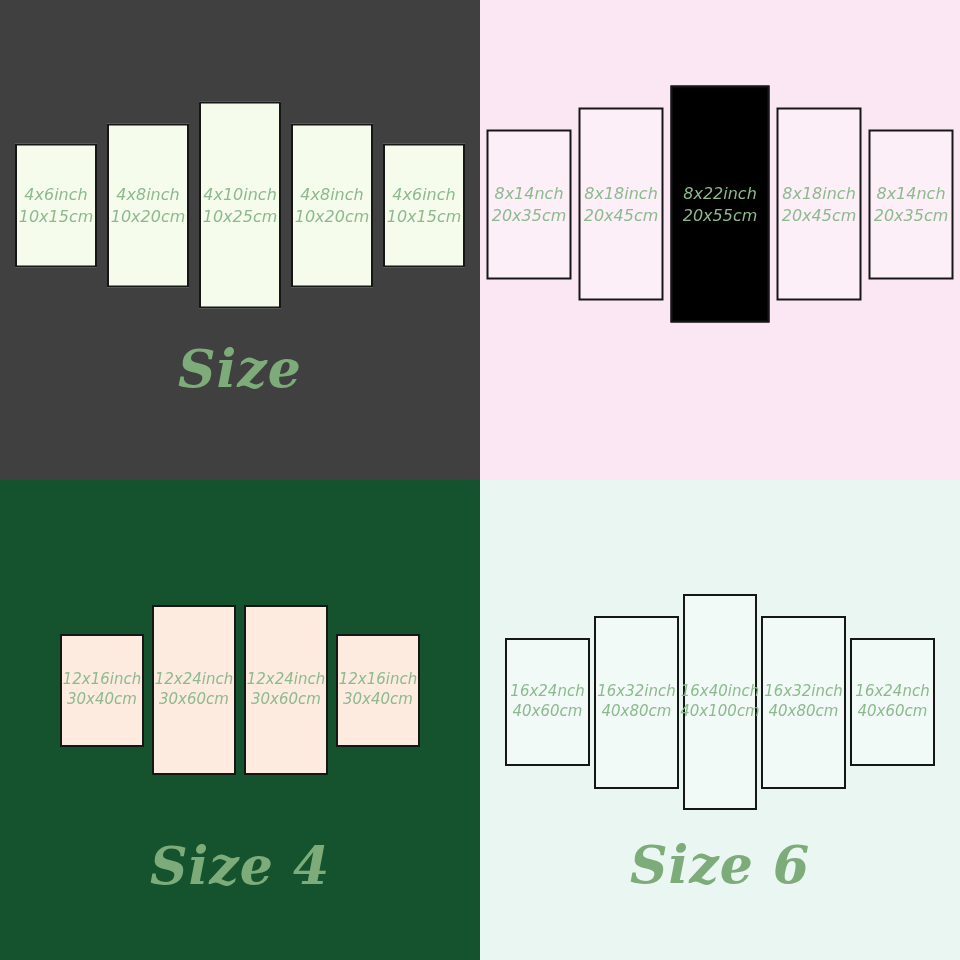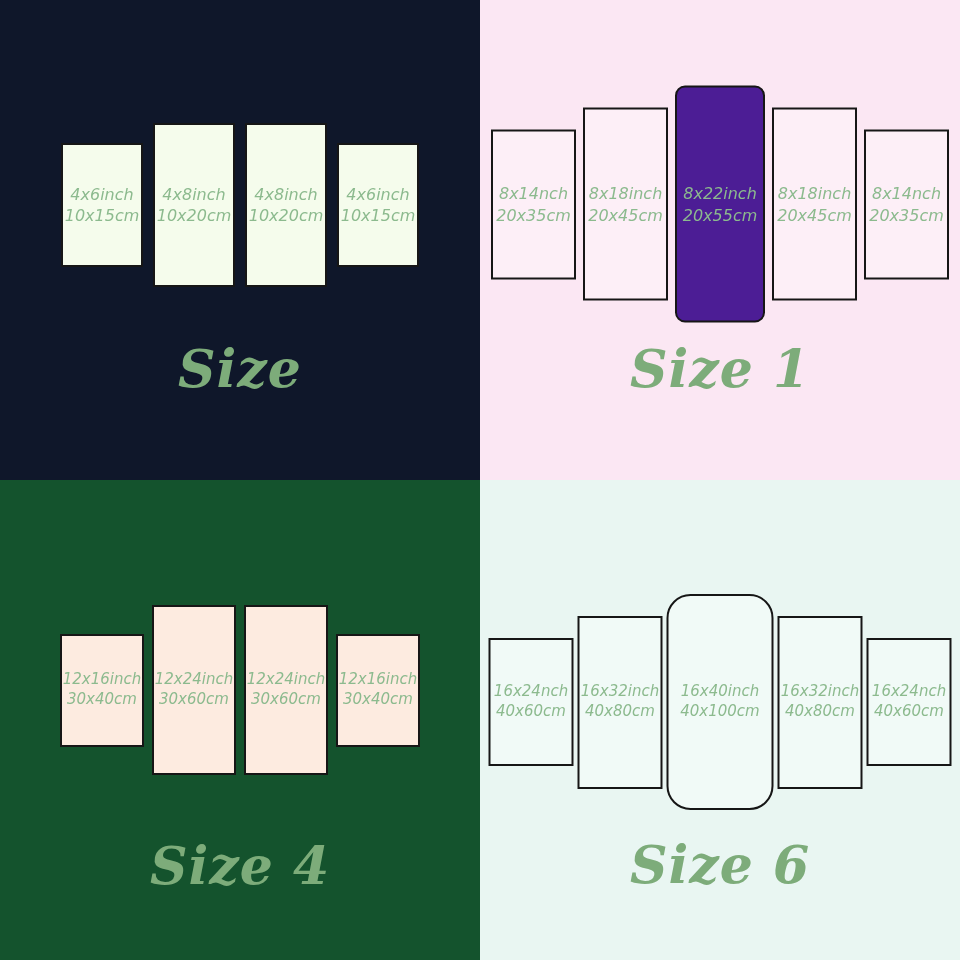--- a/index.html
+++ b/index.html
@@ -58,29 +58,33 @@
     font-size: 52px;
     letter-spacing: 1px;
     color: var(--title-color, #7dac7a);
   }
 </style>
 </head>
 <body style="--label-color: #8cba8e; --title-color: #7dac7a; --border-color: #161616;">
 
 <div class="grid">
 
-  <div class="quadrant" style="background: #0f172a;">
+  <div class="quadrant" style="background: #404040;">
     <div class="panels-row" style="gap: 10px; top: 205px;">
         <div class="panel" style="width: 82px; height: 124px; background: rgb(245, 252, 236);">
           <div class="panel-line" style="font-size: 16px;">4x6inch</div>
           <div class="panel-line" style="font-size: 16px;">10x15cm</div>
         </div>
         <div class="panel" style="width: 82px; height: 164px; background: rgb(245, 252, 236);">
           <div class="panel-line" style="font-size: 16px;">4x8inch</div>
           <div class="panel-line" style="font-size: 16px;">10x20cm</div>
+        </div>
+        <div class="panel" style="width: 82px; height: 207px; background: rgb(245, 252, 236);">
+          <div class="panel-line" style="font-size: 16px;">4x10inch</div>
+          <div class="panel-line" style="font-size: 16px;">10x25cm</div>
         </div>
         <div class="panel" style="width: 82px; height: 164px; background: rgb(245, 252, 236);">
           <div class="panel-line" style="font-size: 16px;">4x8inch</div>
           <div class="panel-line" style="font-size: 16px;">10x20cm</div>
         </div>
         <div class="panel" style="width: 82px; height: 124px; background: rgb(245, 252, 236);">
           <div class="panel-line" style="font-size: 16px;">4x6inch</div>
           <div class="panel-line" style="font-size: 16px;">10x15cm</div>
         </div>
       </div>
@@ -90,34 +94,33 @@
   <div class="quadrant" style="background: rgb(251, 231, 243);">
     <div class="panels-row" style="gap: 7px; top: 204px;">
         <div class="panel" style="width: 85px; height: 150px; background: rgb(253, 239, 247);">
           <div class="panel-line" style="font-size: 16px;">8x14nch</div>
           <div class="panel-line" style="font-size: 16px;">20x35cm</div>
         </div>
         <div class="panel" style="width: 85px; height: 193px; background: rgb(253, 239, 247);">
           <div class="panel-line" style="font-size: 16px;">8x18inch</div>
           <div class="panel-line" style="font-size: 16px;">20x45cm</div>
         </div>
-        <div class="panel" style="width: 90px; height: 237px; background: #4c1d95; border-radius: 10px;">
+        <div class="panel" style="width: 99px; height: 237px; background: #000000;">
           <div class="panel-line" style="font-size: 16px;">8x22inch</div>
           <div class="panel-line" style="font-size: 16px;">20x55cm</div>
         </div>
         <div class="panel" style="width: 85px; height: 193px; background: rgb(253, 239, 247);">
           <div class="panel-line" style="font-size: 16px;">8x18inch</div>
           <div class="panel-line" style="font-size: 16px;">20x45cm</div>
         </div>
         <div class="panel" style="width: 85px; height: 150px; background: rgb(253, 239, 247);">
           <div class="panel-line" style="font-size: 16px;">8x14nch</div>
           <div class="panel-line" style="font-size: 16px;">20x35cm</div>
         </div>
       </div>
-    <div class="quadrant-title" style="top: 368px;">Size 1</div>
   </div>
 
   <div class="quadrant" style="background: #14532d;">
     <div class="panels-row" style="gap: 8px; top: 210px;">
         <div class="panel" style="width: 84px; height: 113px; background: rgb(253, 235, 224);">
           <div class="panel-line" style="font-size: 15px;">12x16inch</div>
           <div class="panel-line" style="font-size: 15px;">30x40cm</div>
         </div>
         <div class="panel" style="width: 84px; height: 170px; background: rgb(253, 235, 224);">
           <div class="panel-line" style="font-size: 15px;">12x24inch</div>
@@ -138,21 +141,21 @@
   <div class="quadrant" style="background: rgb(233, 246, 242);">
     <div class="panels-row" style="gap: 4px; top: 222px;">
         <div class="panel" style="width: 85px; height: 128px; background: rgb(241, 250, 247);">
           <div class="panel-line" style="font-size: 15px;">16x24nch</div>
           <div class="panel-line" style="font-size: 15px;">40x60cm</div>
         </div>
         <div class="panel" style="width: 85px; height: 173px; background: rgb(241, 250, 247);">
           <div class="panel-line" style="font-size: 15px;">16x32inch</div>
           <div class="panel-line" style="font-size: 15px;">40x80cm</div>
         </div>
-        <div class="panel" style="width: 107px; height: 216px; background: rgb(241, 250, 247); border-radius: 24px;">
+        <div class="panel" style="width: 74px; height: 216px; background: rgb(241, 250, 247);">
           <div class="panel-line" style="font-size: 15px;">16x40inch</div>
           <div class="panel-line" style="font-size: 15px;">40x100cm</div>
         </div>
         <div class="panel" style="width: 85px; height: 173px; background: rgb(241, 250, 247);">
           <div class="panel-line" style="font-size: 15px;">16x32inch</div>
           <div class="panel-line" style="font-size: 15px;">40x80cm</div>
         </div>
         <div class="panel" style="width: 85px; height: 128px; background: rgb(241, 250, 247);">
           <div class="panel-line" style="font-size: 15px;">16x24nch</div>
           <div class="panel-line" style="font-size: 15px;">40x60cm</div>

